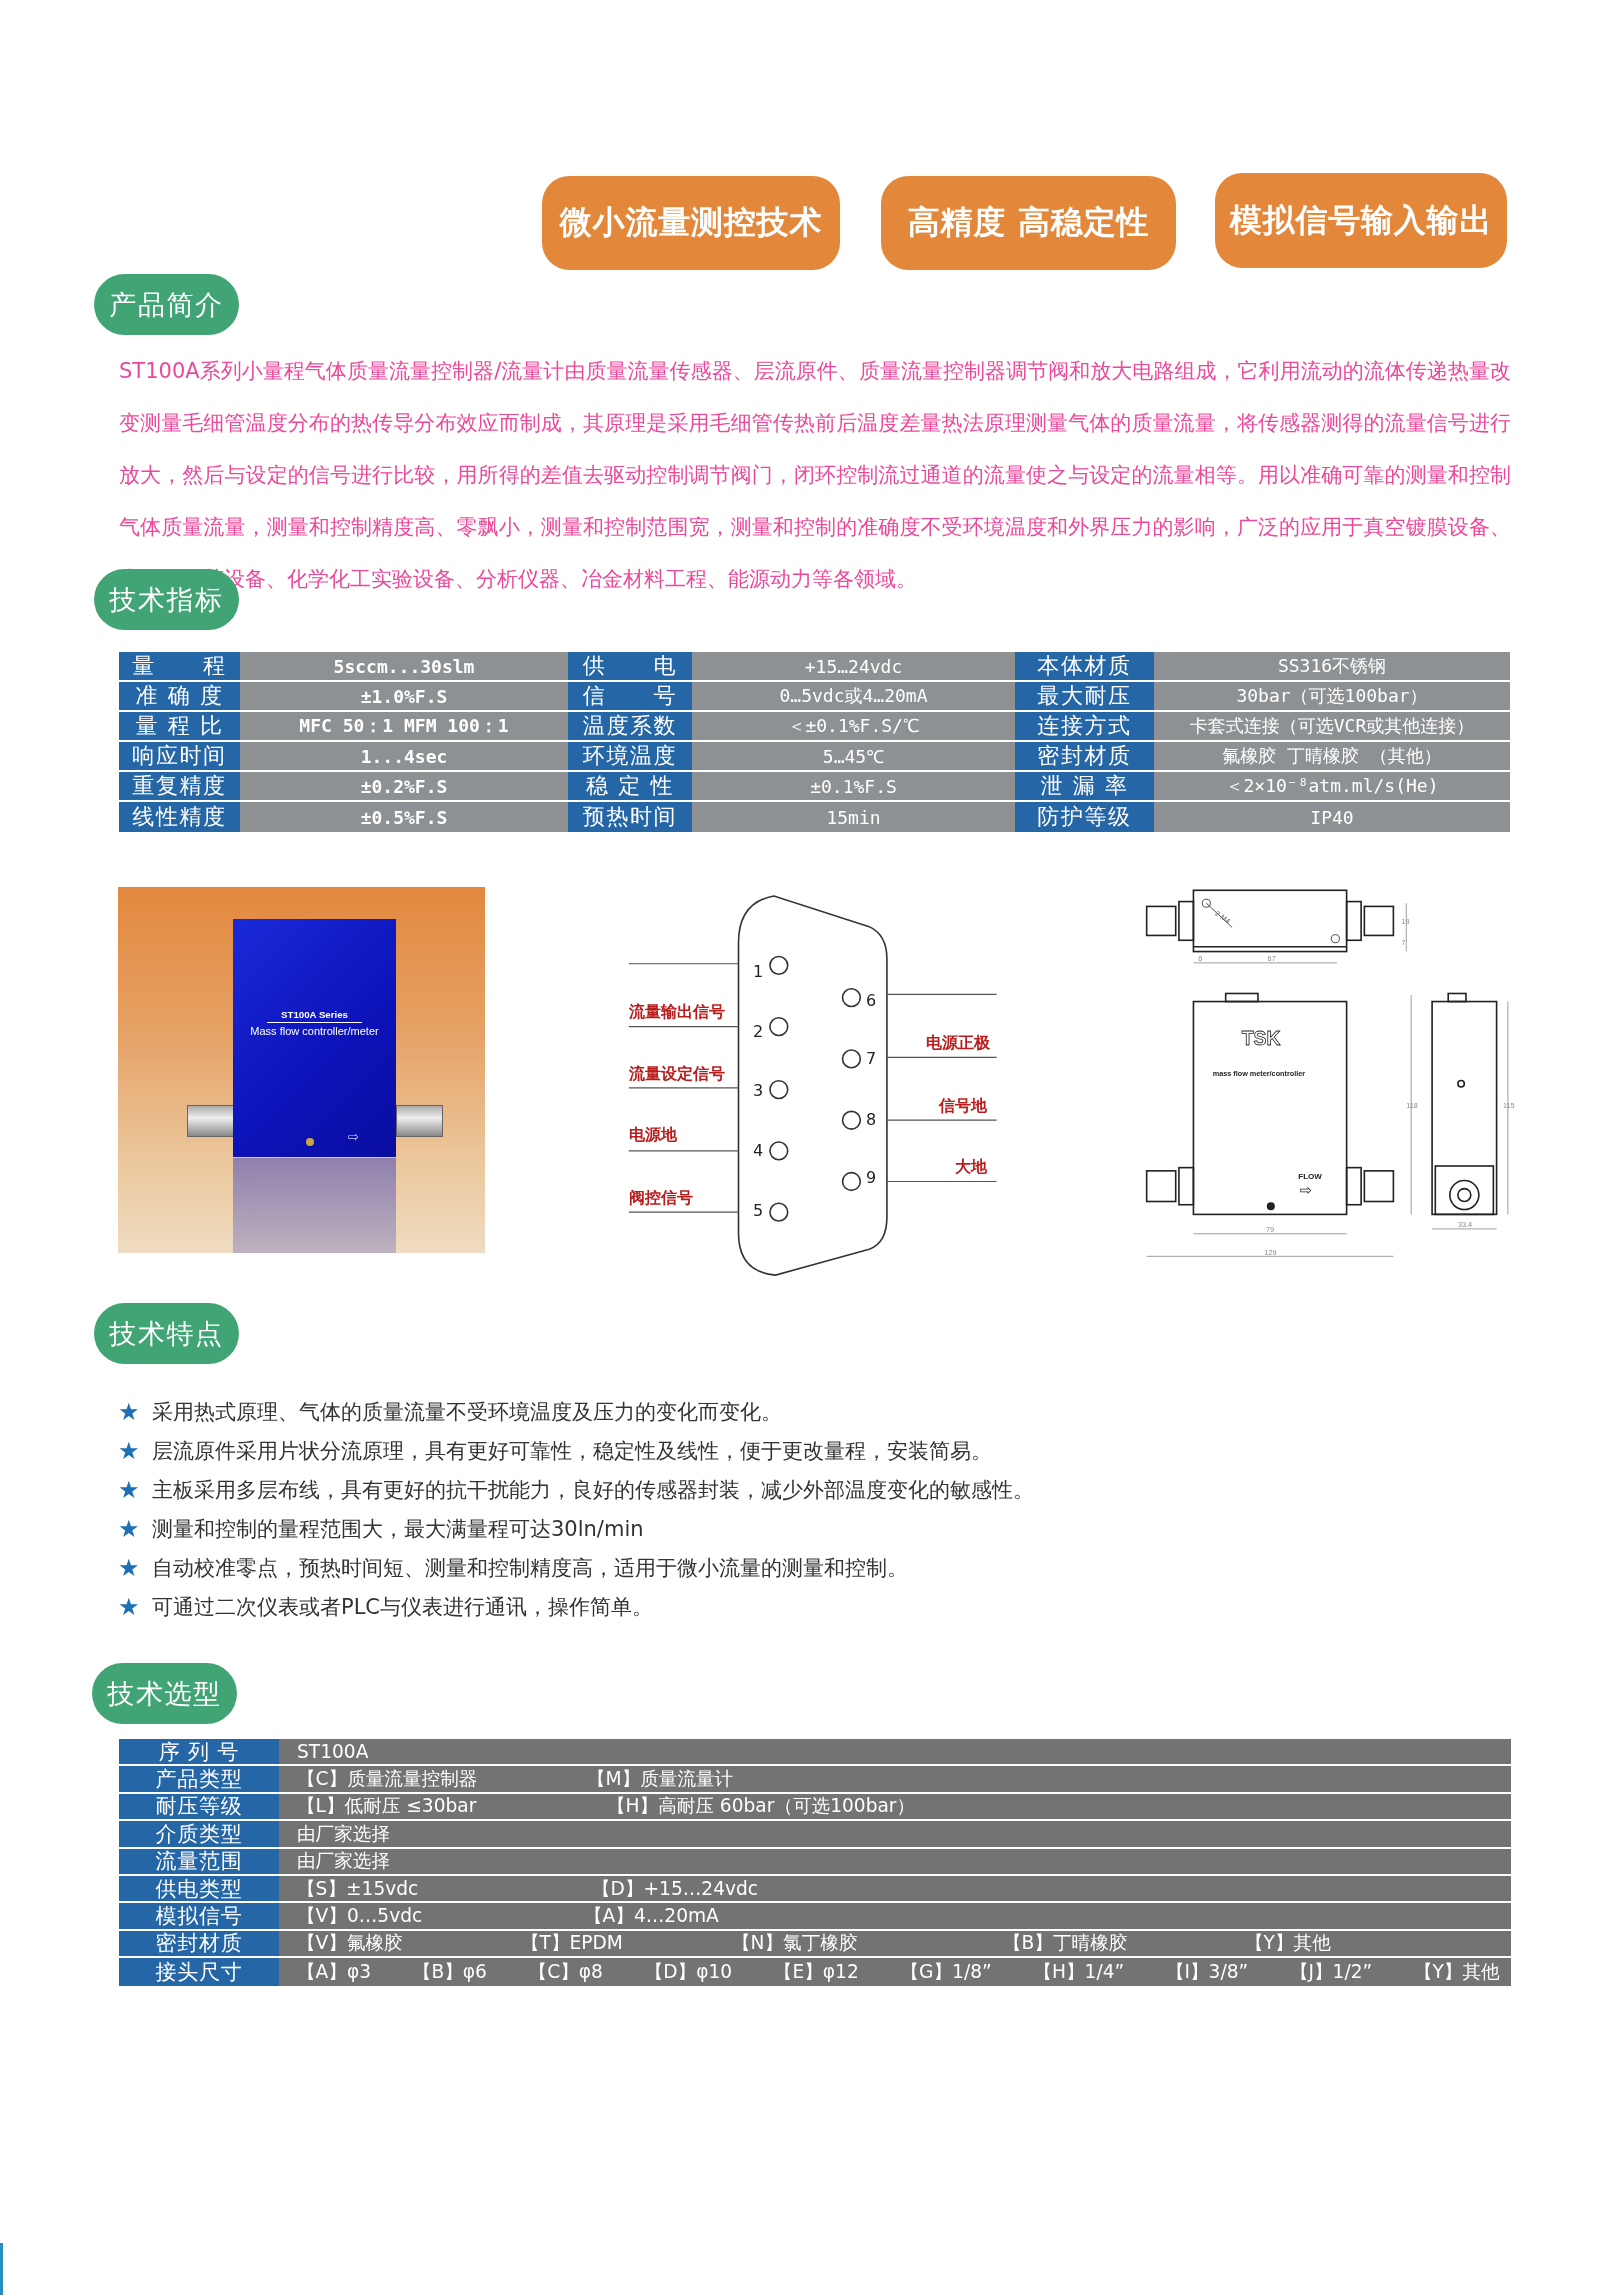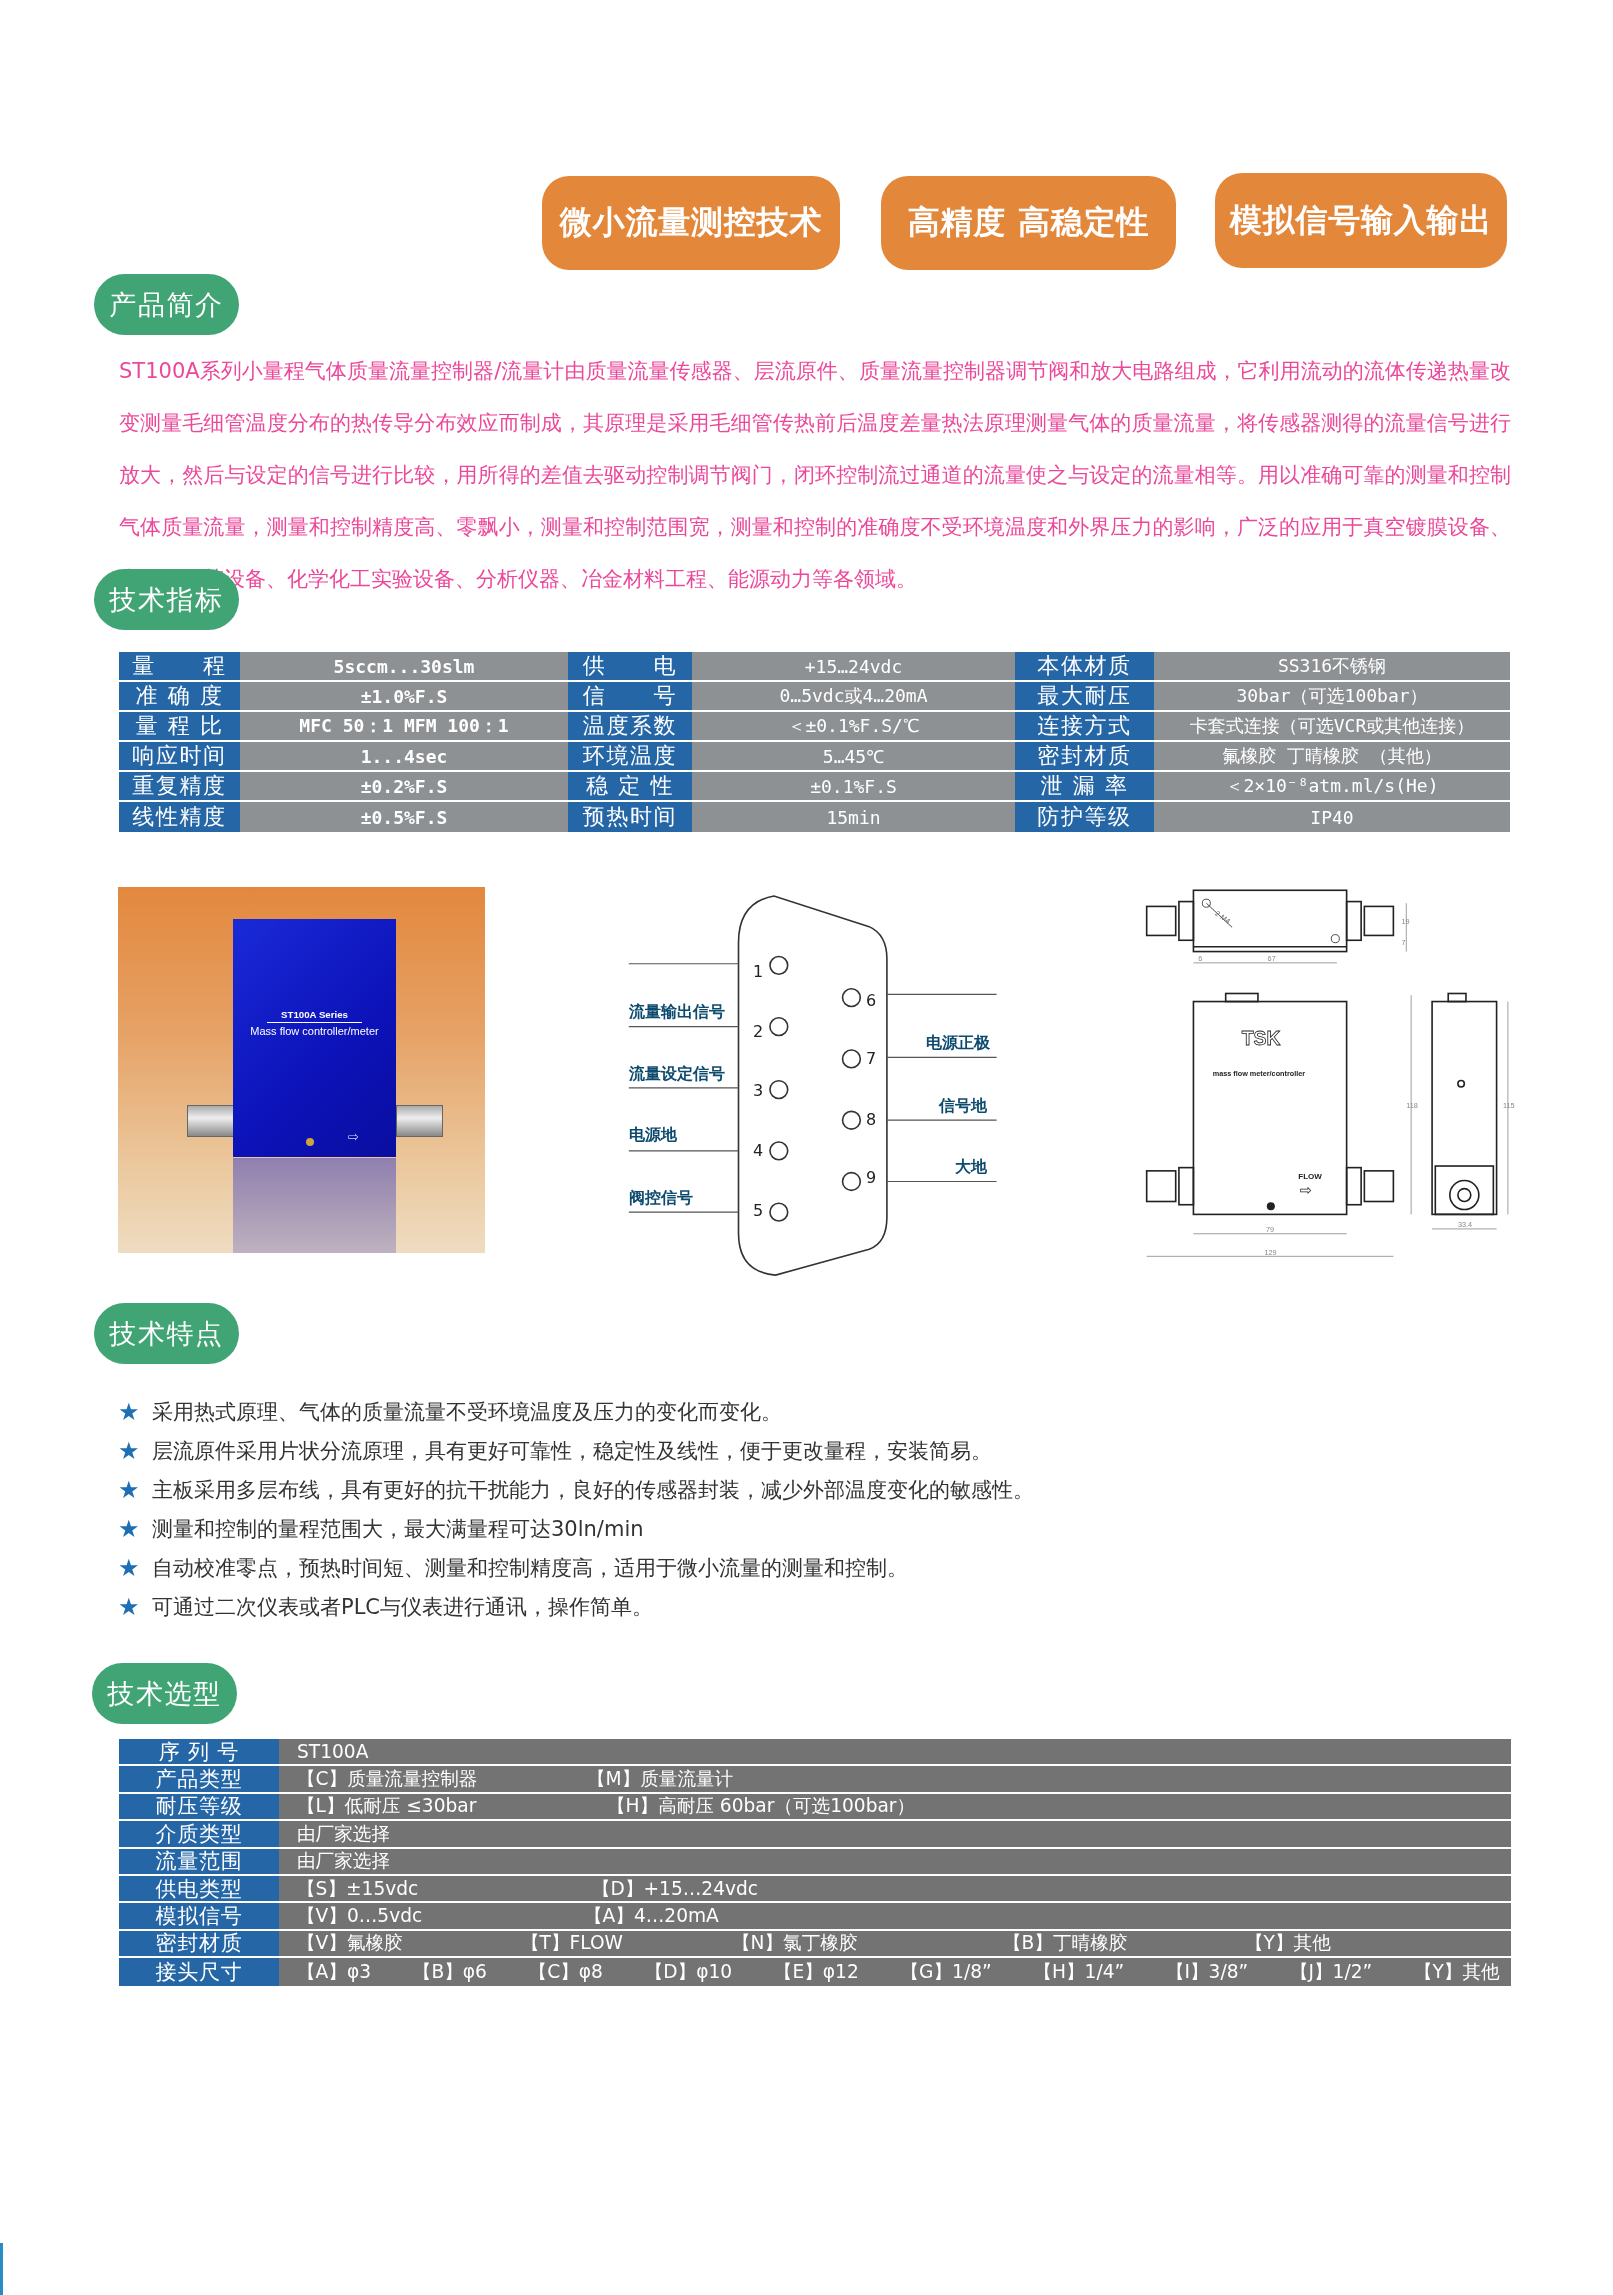--- a/index.html
+++ b/index.html
@@ -58,21 +58,21 @@
     position: absolute; left: 115px; top: 271px; width: 163px; height: 95px;
     background: linear-gradient(180deg, rgba(120,110,180,0.8), rgba(170,160,190,0.7));
   }
   .device-label1 { position: absolute; left: 0; right: 0; top: 90px; text-align: center; color: #fff; font-size: 9.7px; font-weight: bold; font-family: "Liberation Sans", sans-serif; }
   .device-label-line { position: absolute; left: 34px; right: 34px; top: 103px; height: 0.8px; background: #fff; }
   .device-label2 { position: absolute; left: 0; right: 0; top: 106px; text-align: center; color: #fff; font-size: 11px; font-family: "Liberation Sans", sans-serif; }
   .fitting { position: absolute; background: linear-gradient(180deg, #aaa, #eee 40%, #888); border: 0.8px solid #666; }
   .flow-arrow { position: absolute; left: 230px; top: 242px; color: #cfd4ff; font-size: 13px; }
 
   .pinout { position: absolute; left: 603px; top: 878px; width: 442px; height: 407px; }
-  .pinout-label { position: absolute; font-size: 16px; font-weight: bold; color: #0c4a6e; }
+  .pinout-label { position: absolute; font-size: 16px; font-weight: bold; color: #b91c1c; }
   .pin-num { position: absolute; font-size: 16px; color: #222; }
 
   .dimension { position: absolute; left: 1132px; top: 879px; width: 397px; height: 387px; }
 
   
   .feature-list { position: absolute; left: 118px; top: 1392px; }
   .feature-item { display: flex; align-items: center; height: 39px; font-size: 21px; color: #333; }
   .star { color: #1f6fb5; font-size: 24px; width: 34px; }
 
   
@@ -336,21 +336,21 @@
     <div class="sel-label">模拟信号</div>
     <div class="sel-value">
       <span class="opt" style="width:287px; display:inline-block;">【V】0…5vdc</span>
       <span class="opt">【A】4…20mA</span>
     </div>
   </div>
   <div class="sel-row">
     <div class="sel-label">密封材质</div>
     <div class="sel-value">
       <span class="opt" style="width:224px; display:inline-block;">【V】氟橡胶</span>
-      <span class="opt" style="width:211px; display:inline-block;">【T】FLOW</span>
+      <span class="opt" style="width:211px; display:inline-block;">【T】EPDM</span>
       <span class="opt" style="width:271px; display:inline-block;">【N】氯丁橡胶</span>
       <span class="opt" style="width:242px; display:inline-block;">【B】丁晴橡胶</span>
       <span class="opt">【Y】其他</span>
     </div>
   </div>
   <div class="sel-row">
     <div class="sel-label">接头尺寸</div>
     <div class="sel-value" style="justify-content:space-between; padding-right:11.3px;">
       <span class="opt">【A】φ3</span>
       <span class="opt">【B】φ6</span>

